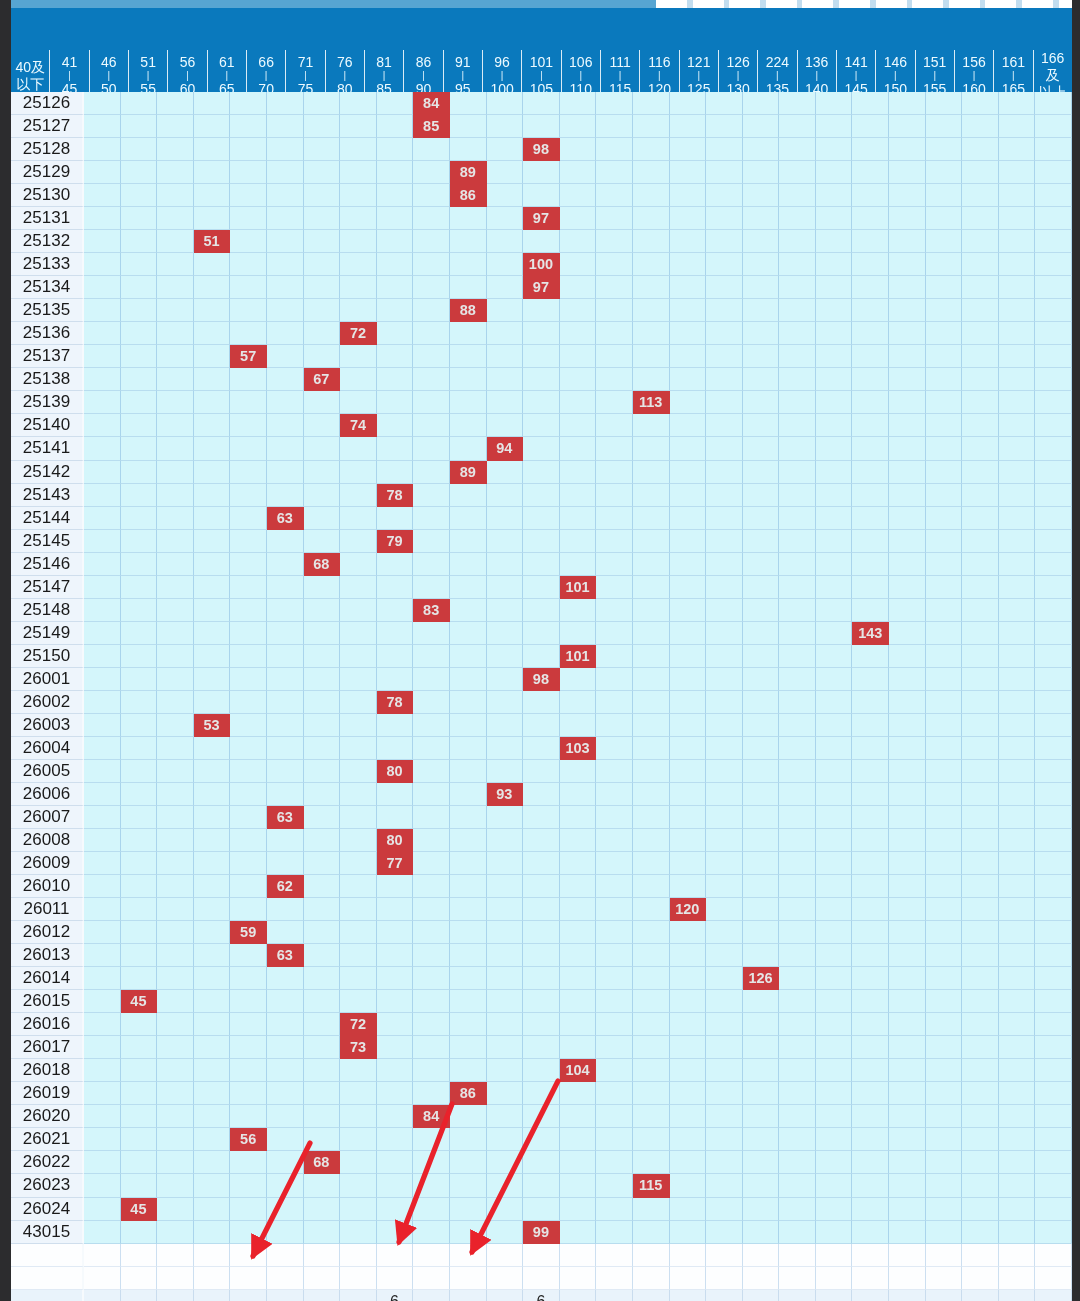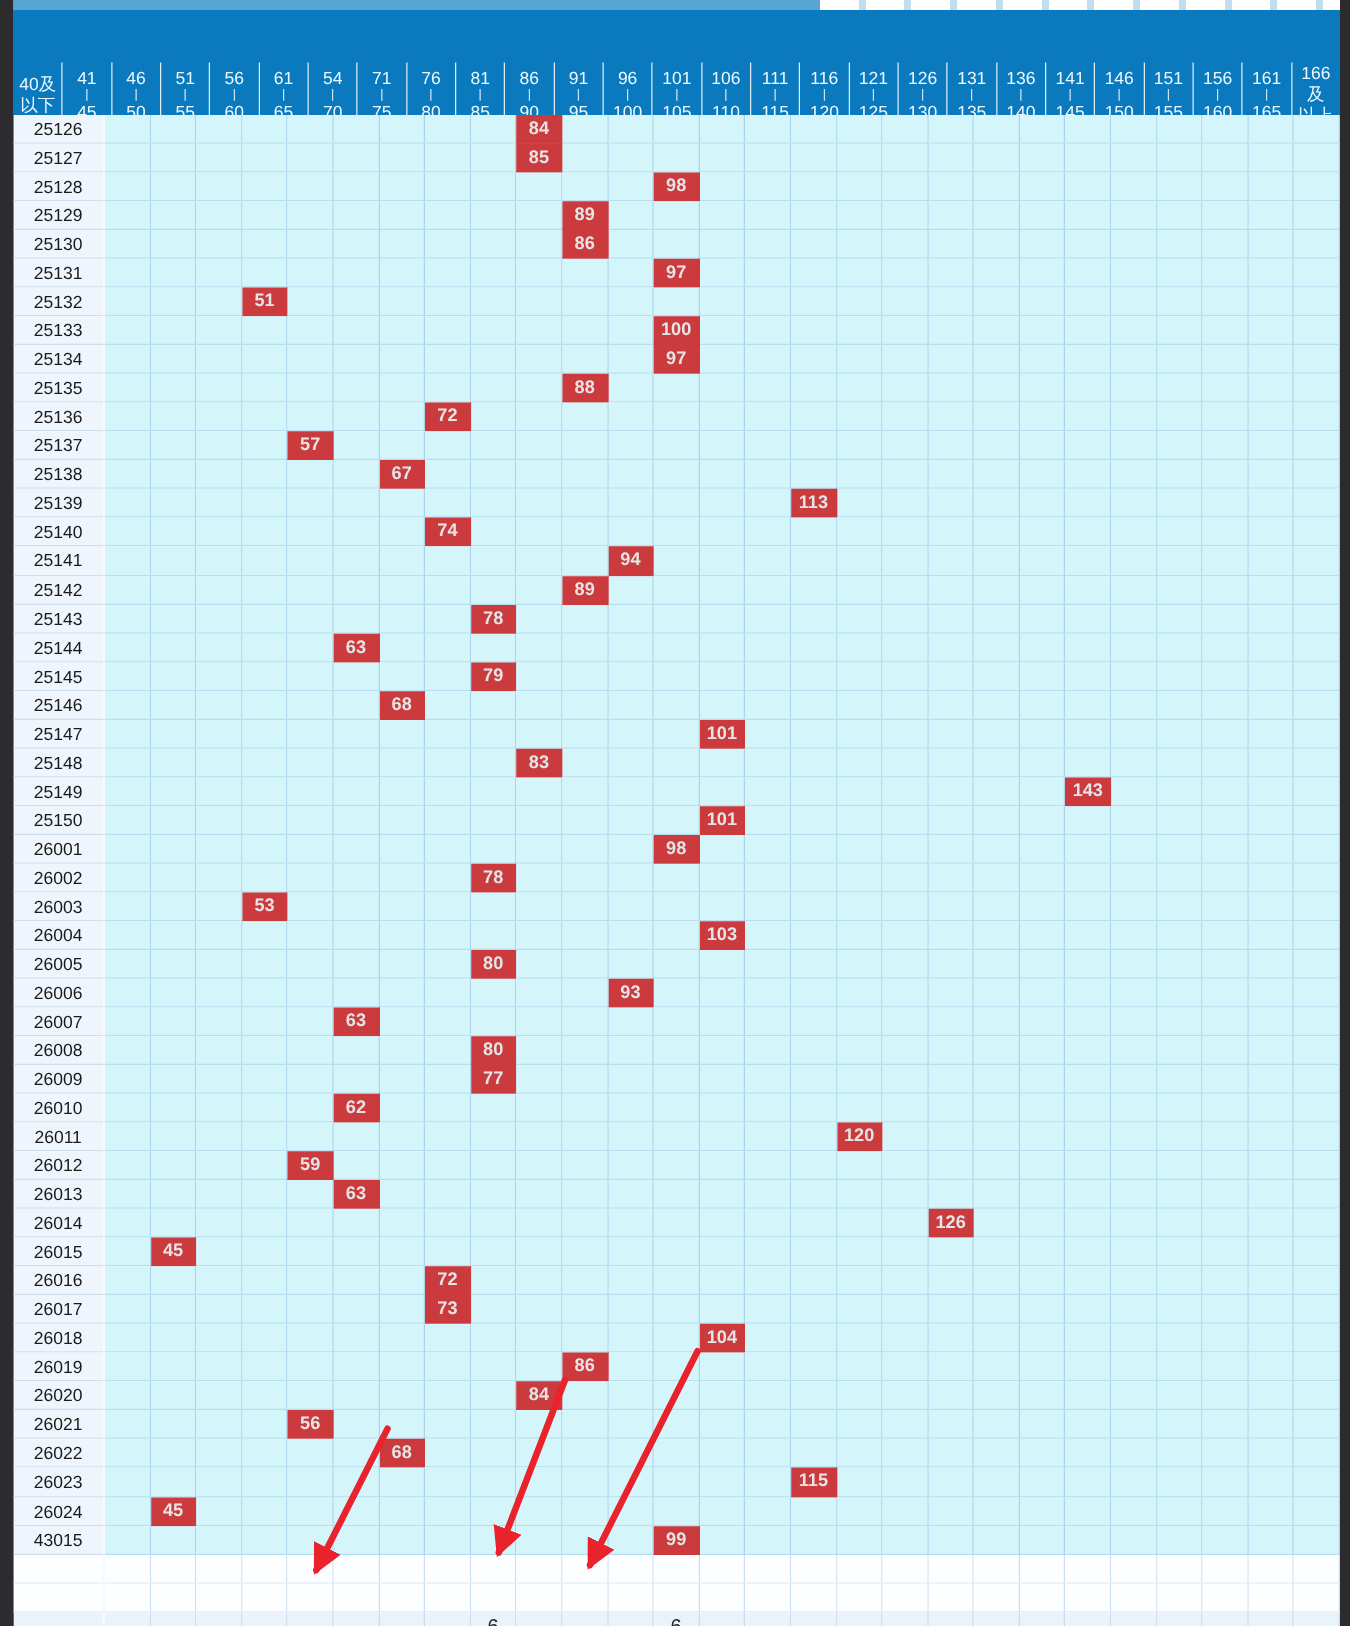--- a/index.html
+++ b/index.html
@@ -24,21 +24,21 @@
   .hrow{flex:1;display:flex;margin-top:42px;}
   .hcell{flex:1;display:flex;flex-direction:column;align-items:center;justify-content:center;
          color:#ecfaff;font-size:14px;line-height:17px;font-weight:500;
          border-left:1px solid rgba(255,255,255,.85);}
   .hcell:first-child{border-left:none;}
   .hcell .sep{font-size:10px;line-height:10px;opacity:.95;}
 
   
   .trow{display:flex;height:23.04px;}
   .plabel{width:73px;background:#eef5fc;border-right:2px solid #f6fafd;border-bottom:1px solid #cfdeed;
-          display:flex;align-items:center;justify-content:center;font-size:14px;color:#1a1a1a;}
+          display:flex;align-items:center;justify-content:center;font-size:17px;color:#1a1a1a;}
   .dcell{flex:1;background:#d4f6fb;border-right:1px solid #a9d4ec;border-bottom:1px solid #b8ddef;
          display:flex;align-items:center;justify-content:center;}
   .dcell.badge{background:#cb3a3d;border-right-color:#cb3a3d;border-bottom-color:#cb3a3d;
                color:#e5e5e5;font-weight:700;font-size:14.5px;}
 
   
   .frow{display:flex;height:23px;}
   .flabel{width:73px;background:#fdfeff;border-right:2px solid #f6fafd;border-bottom:1px solid #e0eaf5;}
   .fcell{flex:1;background:#fdfeff;border-right:1px solid #ccdff1;border-bottom:1px solid #e0eaf5;}
   .prow{display:flex;height:11px;overflow:hidden;}
@@ -85,21 +85,21 @@
               <div>56</div>
               <div class="sep">|</div>
               <div>60</div>
             </div>
             <div class="hcell">
               <div>61</div>
               <div class="sep">|</div>
               <div>65</div>
             </div>
             <div class="hcell">
-              <div>54</div>
+              <div>66</div>
               <div class="sep">|</div>
               <div>70</div>
             </div>
             <div class="hcell">
               <div>71</div>
               <div class="sep">|</div>
               <div>75</div>
             </div>
             <div class="hcell">
               <div>76</div>
@@ -150,21 +150,21 @@
               <div>121</div>
               <div class="sep">|</div>
               <div>125</div>
             </div>
             <div class="hcell">
               <div>126</div>
               <div class="sep">|</div>
               <div>130</div>
             </div>
             <div class="hcell">
-              <div>131</div>
+              <div>224</div>
               <div class="sep">|</div>
               <div>135</div>
             </div>
             <div class="hcell">
               <div>136</div>
               <div class="sep">|</div>
               <div>140</div>
             </div>
             <div class="hcell">
               <div>141</div>

